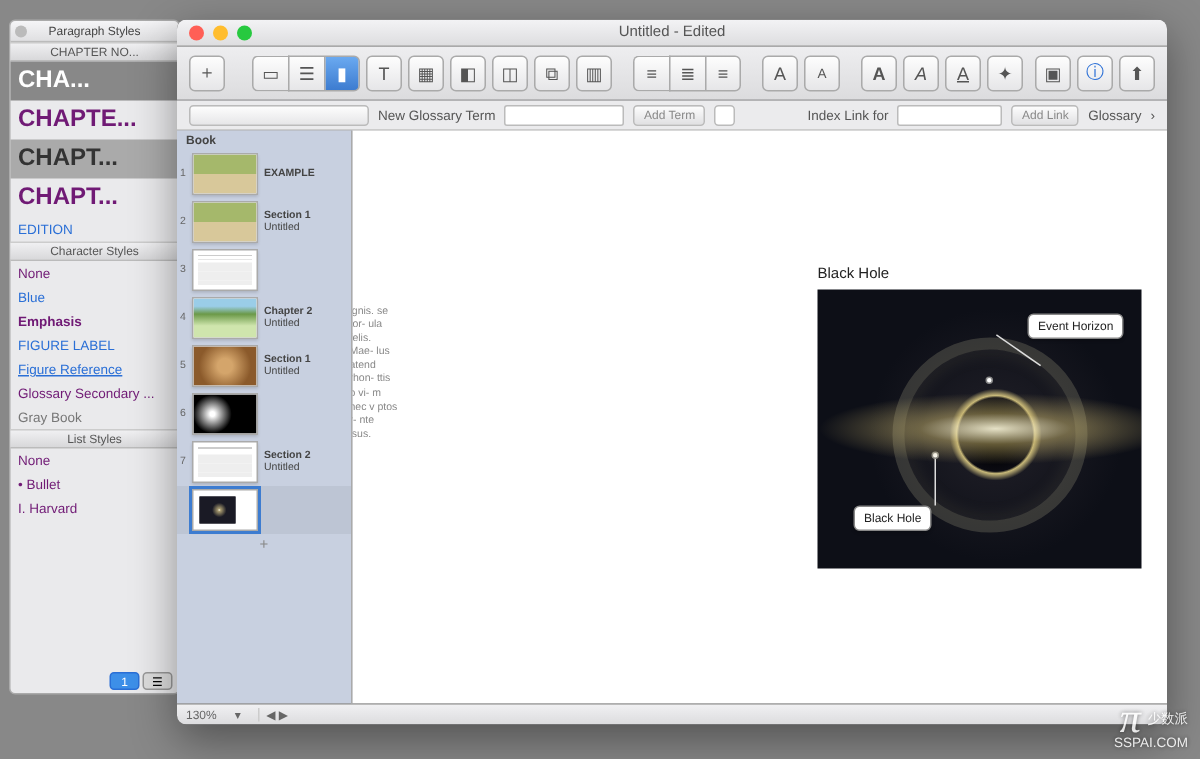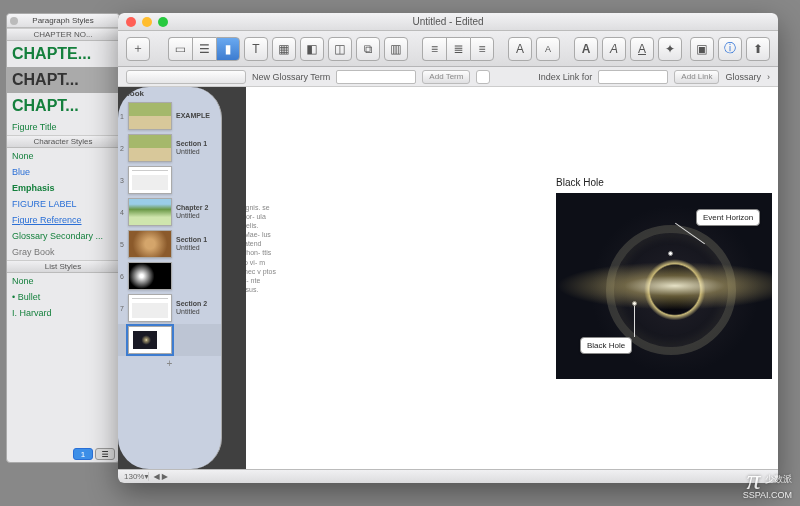--- a/index.html
+++ b/index.html
@@ -1,21 +1,21 @@
 <!DOCTYPE html>
 <html><head>
   <meta charset="utf-8">
   <style>
     * { box-sizing: border-box; margin: 0; padding: 0; }
     body { width: 800px; height: 506px; overflow: hidden; font-family: -apple-system, "Helvetica Neue", sans-serif; background: #888; position: relative; }
     .palette { position: absolute; left: 6px; top: 13px; width: 114px; height: 450px; background: #eaeaec; border: 1px solid #aaa; border-radius: 4px; font-size: 9px; }
     .palette-titlebar { height: 14px; background: linear-gradient(#f5f5f7,#e0e0e2); border-bottom: 1px solid #bbb; text-align: center; font-size: 8px; line-height: 14px; color: #444; border-radius: 4px 4px 0 0;}
     .palette-close { position: absolute; left: 3px; top: 3px; width: 8px; height: 8px; background: #bbb; border-radius: 50%; }
     .palette-section-hdr { background: linear-gradient(#f0f0f2,#d8d8da); border-top: 1px solid #ccc; border-bottom: 1px solid #bbb; font-size: 8px; color: #555; text-align: center; padding: 1px 0; }
-    .palette-item { padding: 3px 5px; font-size: 9px; color: #15803d; white-space: nowrap; overflow: hidden; text-overflow: ellipsis; }
+    .palette-item { padding: 3px 5px; font-size: 9px; color: #701a75; white-space: nowrap; overflow: hidden; text-overflow: ellipsis; }
     .palette-item.dark { background: #888; color:#fff; }
     .palette-item.med  { background: #aaa; color:#333; }
     .palette-item.big  { font-family: Futura, sans-serif; font-size: 16px; font-weight: 600; padding: 4px 5px; }
     .palette-item.bold { font-weight: 700; }
     .palette-item.blue { color: #2a6fd6; }
     .palette-item.ul   { text-decoration: underline; color: #2a6fd6; }
     .palette-item.smcap{ font-variant: small-caps; color:#2a6fd6; }
     .palette-item.gray { color: #777; }
     .palette-bottom { position: absolute; bottom: 2px; right: 4px; display:flex; gap:2px; }
     .seg { width: 20px; height: 12px; background:#ddd; border:1px solid #999; border-radius:3px; font-size:8px; display:flex;align-items:center;justify-content:center;}
@@ -35,72 +35,73 @@
     .tb-group .tb-btn:first-child{border-radius:4px 0 0 4px;}
     .tb-group .tb-btn:last-child{border-radius:0 4px 4px 0;border-right:1px solid #aaa;}
     .tb-spacer { flex:1; }
     .tb-btn.active { background: linear-gradient(#6aa9f0,#3d7cd0); color:#fff;}
 
     .control-strip { height: 20px; background: #ebebed; border-bottom:1px solid #ccc; display:flex; align-items:center; padding:0 8px; font-size:9px; color:#555; gap:6px;}
     .cs-input { height: 14px; border:1px solid #bbb; background:#fff; border-radius:2px; font-size:9px; padding:0 3px;}
     .cs-btn { height:14px; padding:0 6px; background:linear-gradient(#fdfdfd,#e0e0e2); border:1px solid #bbb; border-radius:3px; font-size:8px; color:#888; display:flex;align-items:center;}
 
     .body-area { position: absolute; top:74px; bottom:14px; left:0; right:0; display:flex; }
-    .outline { width: 104px; background:#c8d0e0; border-right:1px solid #aaa; overflow:hidden; font-size:8px; color:#444;border-radius:31px; }
+    .outline { width: 117px; background:#c8d0e0; border-right:1px solid #aaa; overflow:hidden; font-size:8px; color:#444; }
     .outline-hdr { padding: 2px 30px 2px 6px; font-weight:600; position:relative;}
     .page-item { display:flex; align-items:center; gap:4px; padding: 2px 4px 2px 10px; position:relative;}
     .page-thumb { width: 44px; height: 28px; background:#fff; border:1px solid #aaa; box-shadow: 0 1px 2px rgba(0,0,0,.15); position:relative; overflow:hidden;}
     .page-thumb.img1:before{content:"";position:absolute;inset:0;background:linear-gradient(#a5b86b 50%,#d8c89a 50%);}
     .page-thumb.img2:before{content:"";position:absolute;inset:0;background:linear-gradient(#9acde8 20%,#6b9948 40%,#cfe5ad 70%);}
     .page-thumb.img3:before{content:"";position:absolute;inset:0;background:radial-gradient(circle at 50% 50%, #d4a56b 20%, #8b5a2b 70%);}
     .page-thumb.img4:before{content:"";position:absolute;inset:0;background:radial-gradient(circle at 30% 50%, #fff 5%, #000 40%);}
     .page-thumb.img5:before{content:"";position:absolute;left:4px;top:4px;width:24px;height:18px;background:#1a1a25 radial-gradient(circle at 55% 50%, #e8e3d0 1%, #a89b70 6%, #1a1a25 30%);}
     .page-thumb.txt:before{content:"";position:absolute;left:3px;top:3px;right:3px;height:3px;background:repeating-linear-gradient(#ccc 0 1px, transparent 1px 3px);box-shadow:0 5px 0 #eee,0 8px 0 #eee,0 11px 0 #eee,0 14px 0 #eee,0 17px 0 #eee;}
     .page-label { flex:1; font-size:7px; line-height:1.1;}
     .page-label b{font-weight:700; font-size:7px;}
     .page-num { position:absolute; left:2px; top:50%; transform:translateY(-50%); font-size:7px; color:#666;}
     .page-item.sel { background: rgba(0,0,0,.05);}
     .page-item.sel .page-thumb{outline:2px solid #3d7cd0;}
     .outline-add { text-align:center; color:#888; font-size:10px; padding:2px;}
 
-    .content { flex:1; background:#fff; position:relative; overflow:hidden;margin-left:24px;}
+    .content { flex:1; background:#fff; position:relative; overflow:hidden;}
     .lorem-peek { position:absolute; left:-2px; top:116px; width:32px; font-size:7px; color:#888; line-height:1.3; text-align:left; overflow:hidden;}
     .caption { position:absolute; left: 310px; top:90px; font-size:10px; color:#222;}
     .figure { position:absolute; left: 310px; top: 106px; width: 216px; height: 186px; background: #0d0f17; background: radial-gradient(circle at 55% 52%, #000 6%, #0b0b12 16%, #c8b97a 17%, #1a1a22 20%, #0d0f17 55%); overflow:hidden;}
     .figure:after { content:""; position:absolute; left:0; right:0; top:50%; height:26%; transform:translateY(-50%); background: radial-gradient(ellipse at 55% 50%, rgba(255,250,220,.9) 0%, rgba(200,180,110,.5) 30%, rgba(40,35,25,0) 70%);}
     .ring { position:absolute; left:50%; top:52%; width:130px; height:130px; margin:-65px 0 0 -58px; border-radius:50%; border: 8px solid rgba(230,220,180,.18); box-shadow: 0 0 10px 4px rgba(220,205,150,.08) inset;}
     .callout { position:absolute; background:#fff; border:1px solid #888; border-radius:4px; padding:3px 6px; font-size:8px; color:#222; box-shadow:0 1px 2px rgba(0,0,0,.2);}
     .callout.c1 { left: 140px; top: 16px;}
     .callout.c2 { left: 24px; top: 144px;}
     .lead { position:absolute; background:#ddd;}
     .lead.l1 { left:116px; top:40px; width:36px; height:1px; transform:rotate(35deg);}
     .lead.l2 { left:78px; top:112px; width:1px; height:32px;}
     .dot { position:absolute; width:5px; height:5px; background:#fff; border:1px solid #888; border-radius:50%;}
     .dot.d1 { left:112px; top:58px;}
     .dot.d2 { left:76px; top:108px;}
 
-    .statusbar { position:absolute; left:0; right:0; bottom:0; height:14px; background:linear-gradient(#f0f0f2,#dcdcde); border-top:1px solid #bbb; display:flex;align-items:center;font-size:8px;color:#666;padding:0 6px;gap:0;}
+    .statusbar { position:absolute; left:0; right:0; bottom:0; height:14px; background:linear-gradient(#f0f0f2,#dcdcde); border-top:1px solid #bbb; display:flex;align-items:center;font-size:8px;color:#666;padding:0 6px;gap:12px;}
     .sb-seg { padding:0 4px; border-left:1px solid #ccc;}
 
     .watermark { position:absolute; right:8px; bottom:6px; color:#fff; font-size:9px; text-align:right; opacity:.85; text-shadow:0 0 3px rgba(0,0,0,.6);}
     .watermark .pi{ font-size:28px; font-style:italic; font-family:Georgia,serif; line-height:.7; display:inline-block; vertical-align:middle; margin-right:2px;}
   </style>
 </head>
 <body>
 
 <div class="palette">
   <div class="palette-titlebar">
     <div class="palette-close"></div>
     <span>Paragraph Styles</span>
   </div>
   <div class="palette-section-hdr">CHAPTER NO...</div>
+  <div class="palette-item big dark">CHA...</div>
   <div class="palette-item big bold">CHAPTE...</div>
   <div class="palette-item big med">CHAPT...</div>
   <div class="palette-item big">CHAPT...</div>
-  <div class="palette-item">Figure Title</div>
+  <div class="palette-item blue">EDITION</div>
   <div class="palette-section-hdr">Character Styles</div>
   <div class="palette-item">None</div>
   <div class="palette-item blue">Blue</div>
   <div class="palette-item bold">Emphasis</div>
   <div class="palette-item smcap">FIGURE LABEL</div>
   <div class="palette-item ul">Figure Reference</div>
   <div class="palette-item">Glossary Secondary ...</div>
   <div class="palette-item gray">Gray Book</div>
   <div class="palette-section-hdr">List Styles</div>
   <div class="palette-item">None</div>

